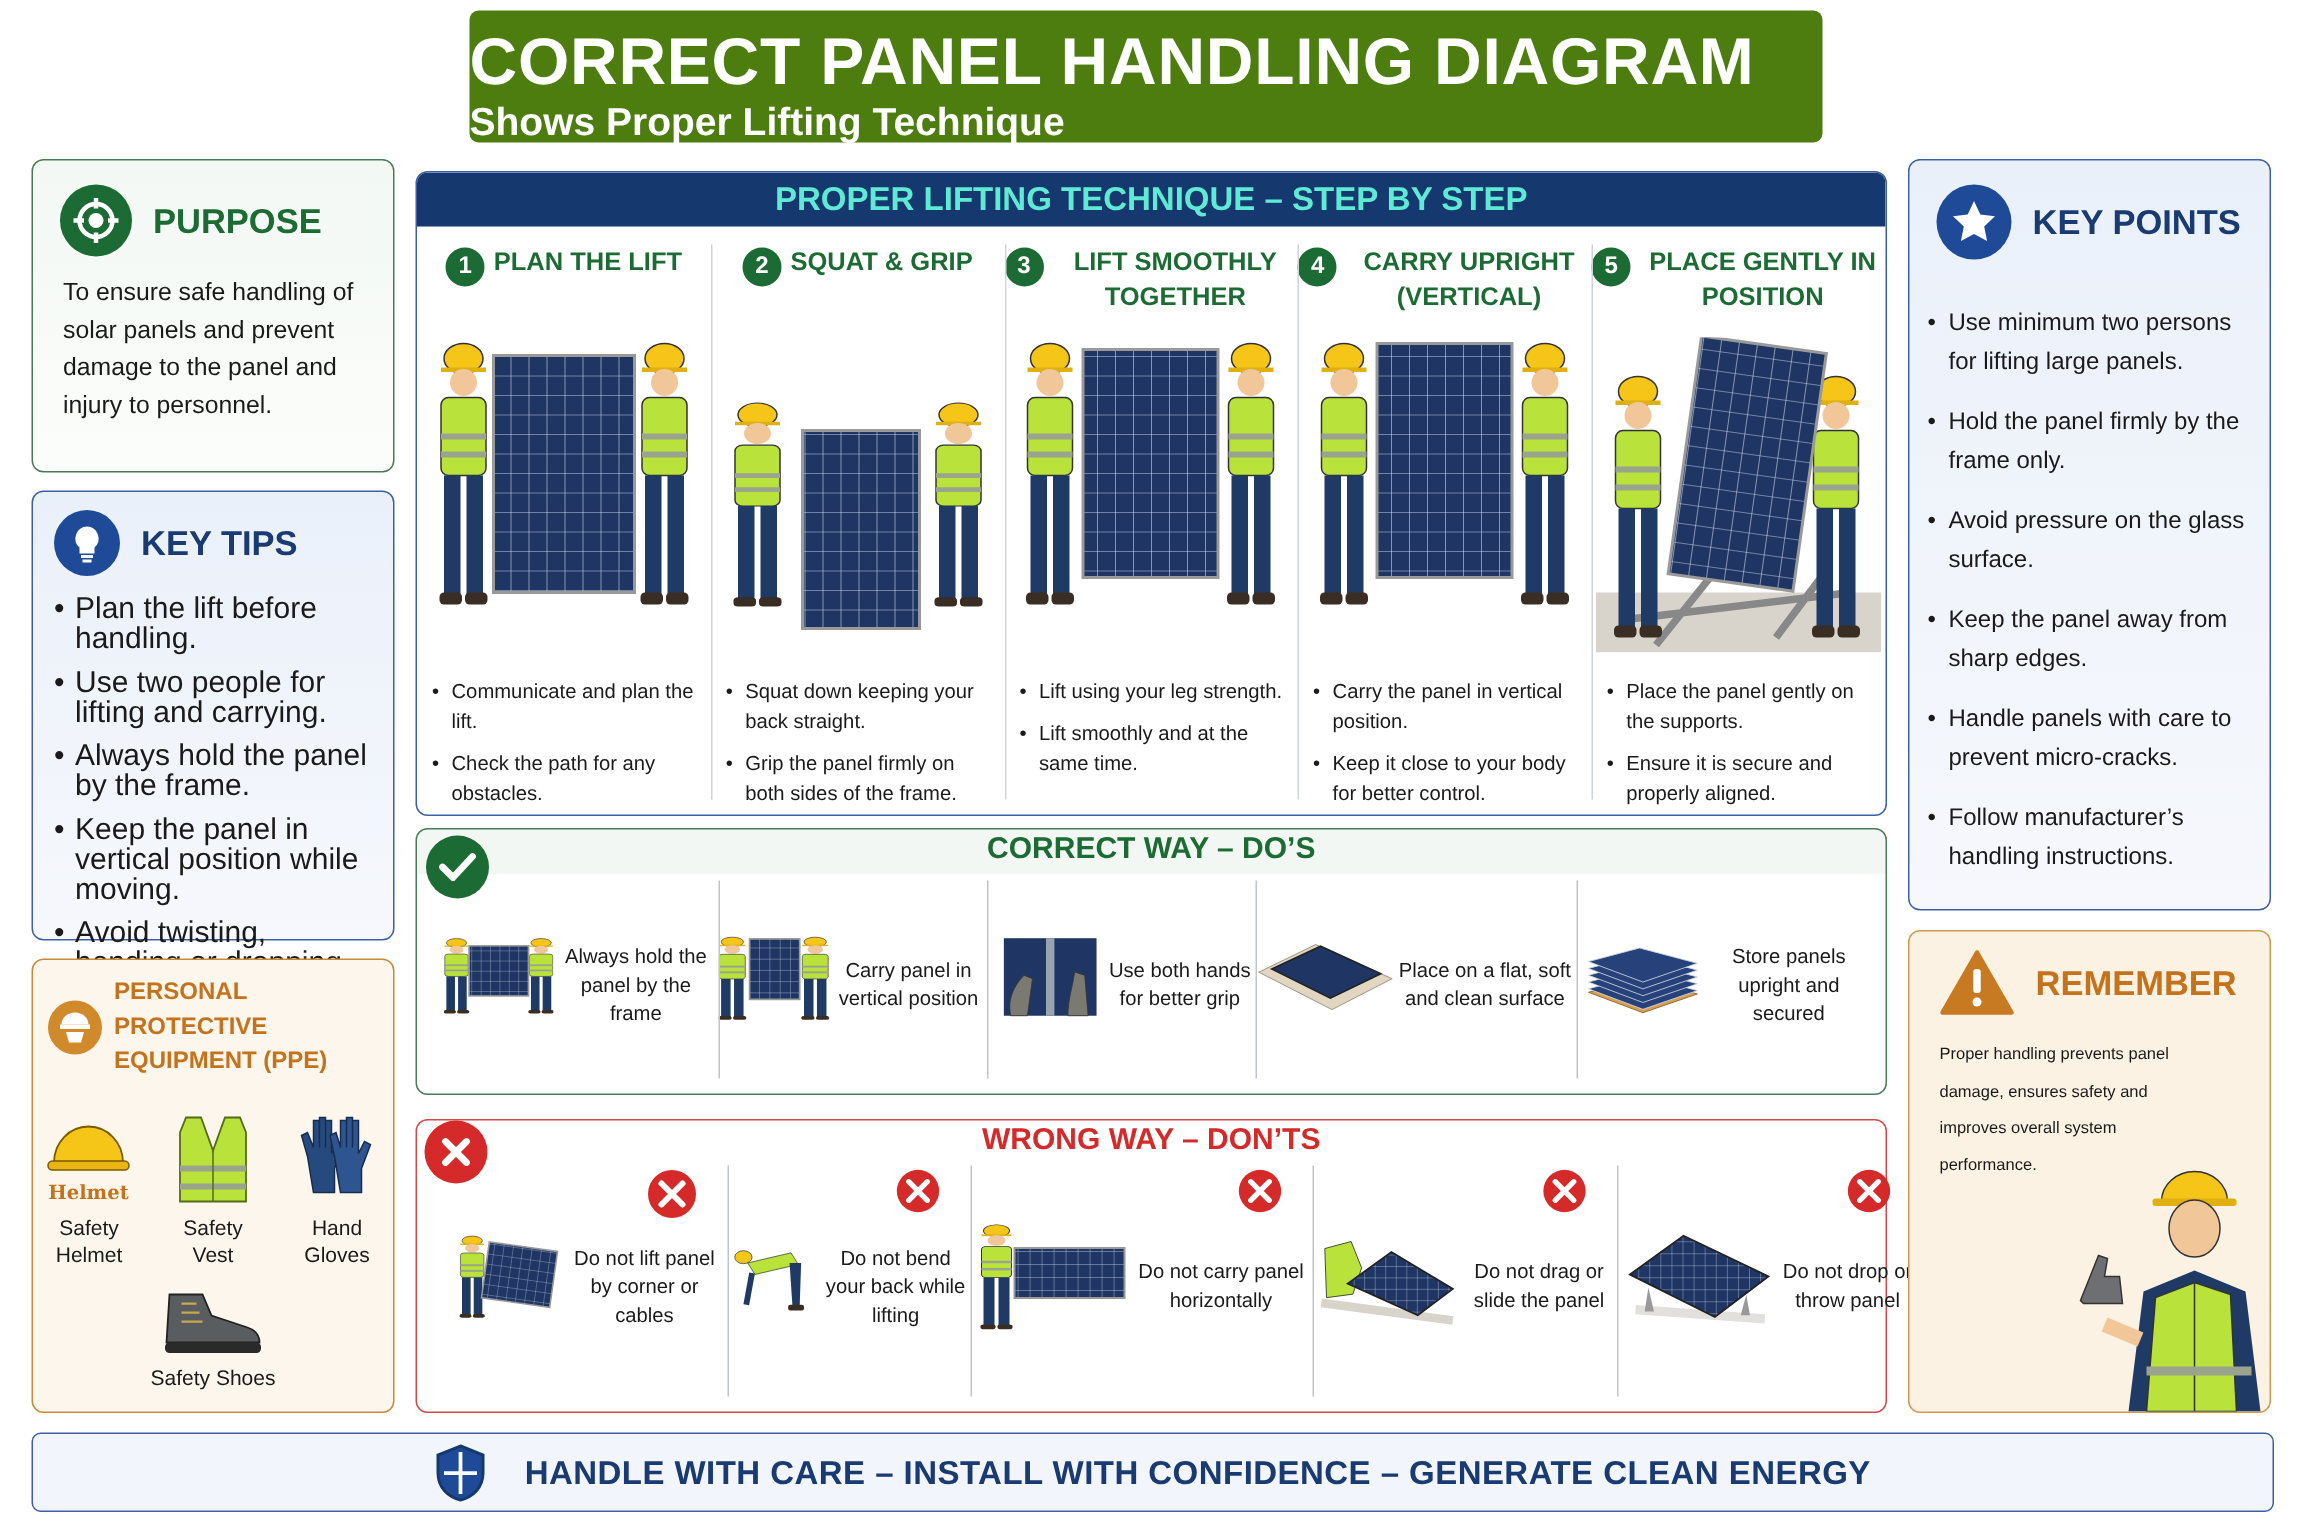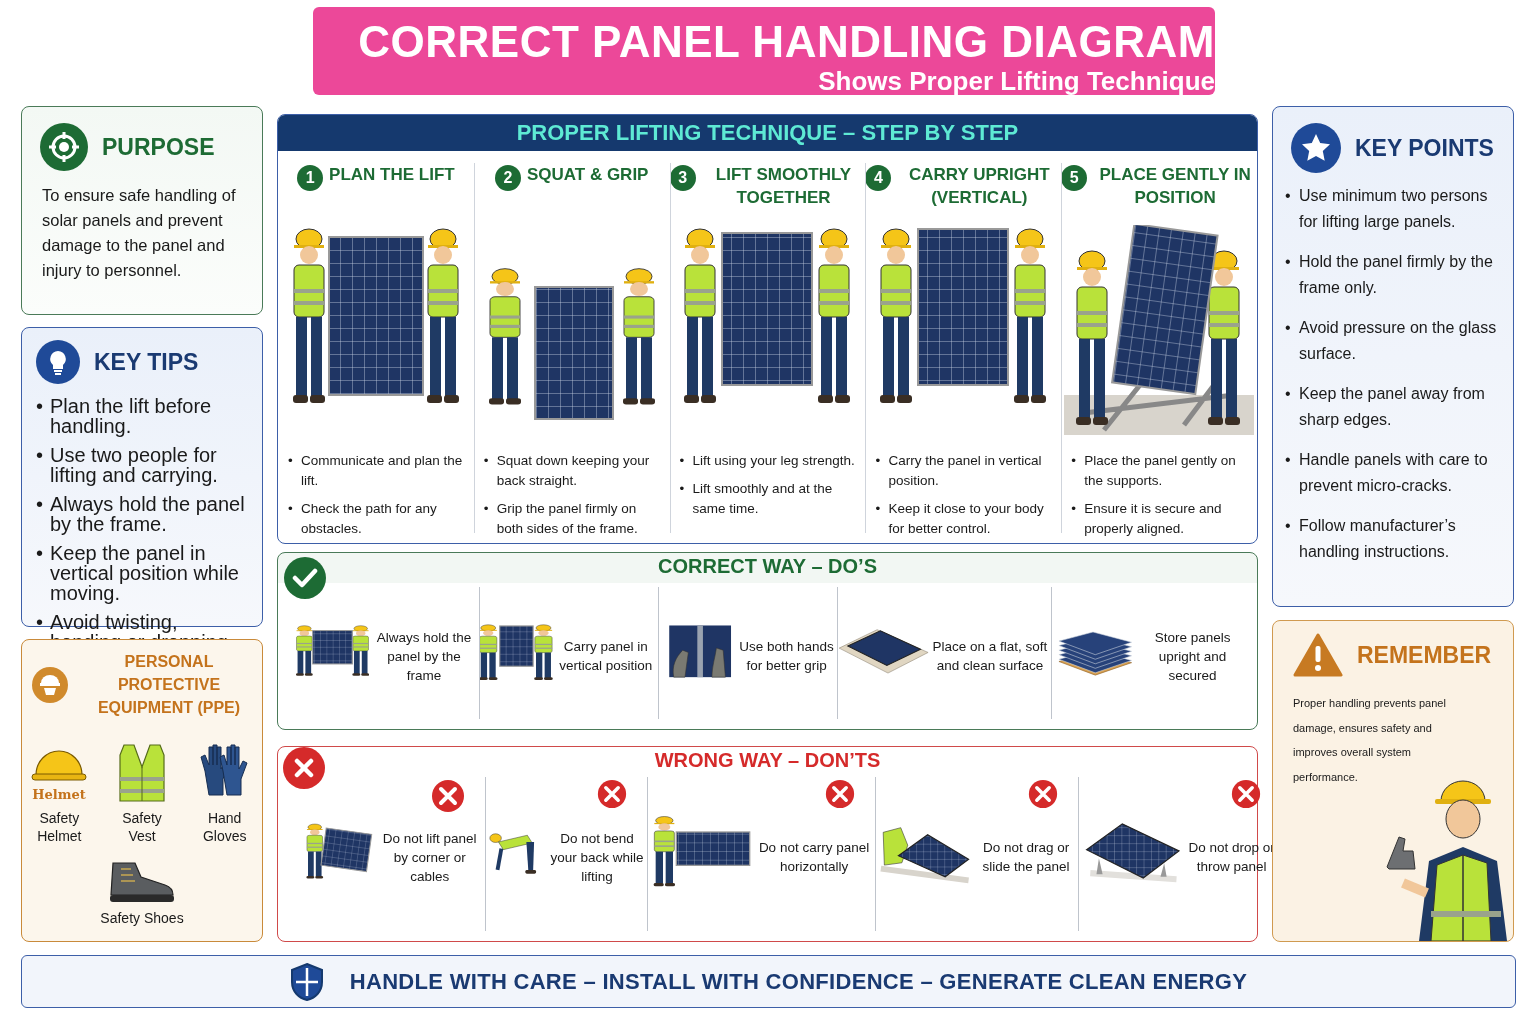--- a/index.html
+++ b/index.html
@@ -1,30 +1,30 @@
 <!DOCTYPE html>
 <html><head>
 <meta charset="utf-8">
 <style>
   * { box-sizing: border-box; margin: 0; padding: 0; }
   html, body { width: 1536px; height: 1024px; overflow: hidden; }
   body { background: #ffffff; font-family: "Liberation Sans", "DejaVu Sans", sans-serif; color: #1a1a1a; position: relative; }
 
-  .title-banner { position: absolute; left: 313px; top: 7px; width: 902px; height: 88px; background: #ec4899; border-radius: 6px; text-align: right; color: #fff; }
+  .title-banner { position: absolute; left: 313px; top: 7px; width: 902px; height: 88px; background: #4d7c0f; border-radius: 6px; text-align: left; color: #fff; }
   .title-banner .t1 { font-size: 44px; font-weight: 700; letter-spacing: 0.5px; line-height: 50px; margin-top: 10px; }
   .title-banner .t2 { font-size: 26px; font-weight: 700; line-height: 28px; }
 
   .card { position: absolute; border-radius: 8px; border: 1.5px solid; }
   .purpose { left: 21px; top: 106px; width: 242px; height: 209px; border-color: #4a7a58; background: linear-gradient(#f3f8f4, #fbfdfb); }
   .tips { left: 21px; top: 327px; width: 242px; height: 300px; border-color: #3d5fa8; background: linear-gradient(#eaf0fa, #f6f8fc); }
   .ppe { left: 21px; top: 639px; width: 242px; height: 303px; border-color: #c98a3a; background: #fcf6ec; }
   .keypoints { left: 1272px; top: 106px; width: 242px; height: 501px; border-color: #3d5fa8; background: linear-gradient(#eaf0fa, #f6f8fc); }
   .remember { left: 1272px; top: 620px; width: 242px; height: 322px; border-color: #d09a50; background: #fbf2e4; }
 
-  .card-head { display: flex; align-items: center; gap: 14px; text-align: center; }
+  .card-head { display: flex; align-items: center; gap: 14px; }
   .circle-icon { width: 48px; height: 48px; border-radius: 50%; display: flex; align-items: center; justify-content: center; flex-shrink: 0; }
   .head-green { color: #1d6b34; font-weight: 700; font-size: 23px; }
   .head-blue { color: #1a3a72; font-weight: 700; font-size: 23px; }
   .head-orange { color: #c4731c; font-weight: 700; font-size: 16px; line-height: 23px; }
   .head-orange2 { color: #c4731c; font-weight: 700; font-size: 23px; }
 
   .purpose .card-head { margin: 16px 0 0 18px; }
   .purpose .body { margin: 12px 16px 0 20px; font-size: 16.5px; line-height: 25px; }
 
   .tips .card-head { margin: 12px 0 0 14px; }
@@ -56,21 +56,21 @@
   .dos .sect-title { color: #1d6b34; }
   .donts .sect-title { color: #d52a2a; }
   .badge { position: absolute; left: 6px; top: 4px; width: 42px; height: 42px; border-radius: 50%; display: flex; align-items: center; justify-content: center; }
   .tile-row { position: absolute; left: 18px; right: 8px; top: 30px; bottom: 6px; display: flex; }
   .tile { flex: 1; position: relative; display: flex; flex-direction: row; align-items: center; justify-content: flex-end; }
   .tile + .tile::before { content: ""; position: absolute; left: 0; top: 4px; bottom: 4px; width: 1px; background: #bfc4cc; }
   .tile .cap { font-size: 13.5px; line-height: 19px; text-align: center; margin-top: 6px; }
   .tile .xmark { position: absolute; top: 6px; right: 20px; }
 
   .keypoints .card-head { margin: 16px 0 0 18px; }
-  .keypoints ul { list-style: none; margin: 10px 8px 0 12px; }
+  .keypoints ul { list-style: none; margin: 30px 8px 0 12px; }
   .keypoints li { font-size: 16px; line-height: 26px; padding-left: 14px; position: relative; margin-bottom: 14px; }
   .keypoints li::before { content: "•"; position: absolute; left: 0; }
 
   .remember .card-head { margin: 12px 0 0 20px; }
   .remember .body { margin: 14px 12px 0 20px; font-size: 11px; line-height: 24.5px; width: 180px; }
   .remember .mascot { position: absolute; right: 4px; bottom: 0; }
 
   .footer { position: absolute; left: 21px; top: 955px; width: 1495px; height: 53px; border: 1.5px solid #3d5fa8; border-radius: 6px; background: #f2f5fb; display: flex; align-items: center; justify-content: center; gap: 26px; }
   .footer span.txt { color: #1a3a72; font-weight: 700; font-size: 22px; letter-spacing: 0.3px; }
 </style>

